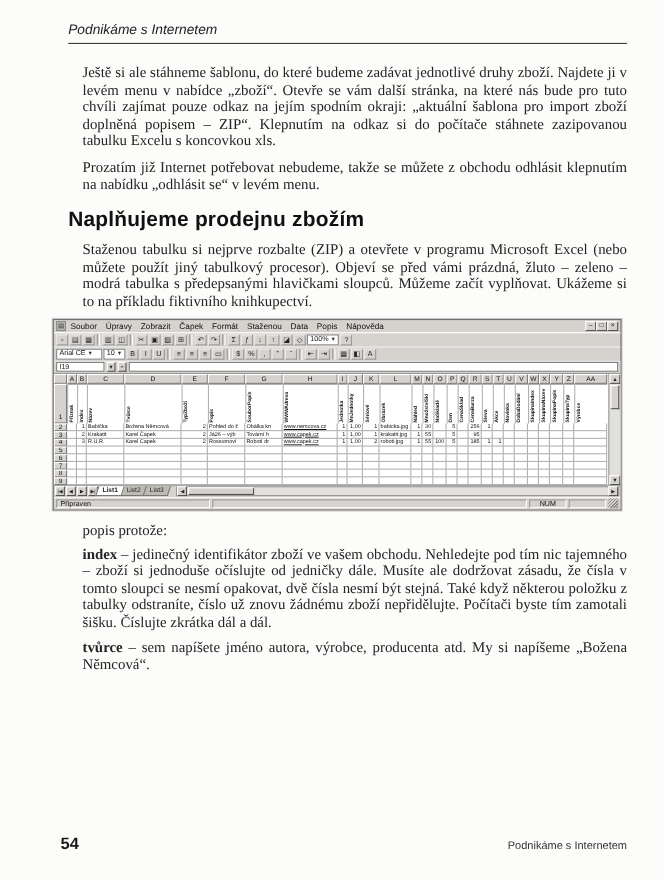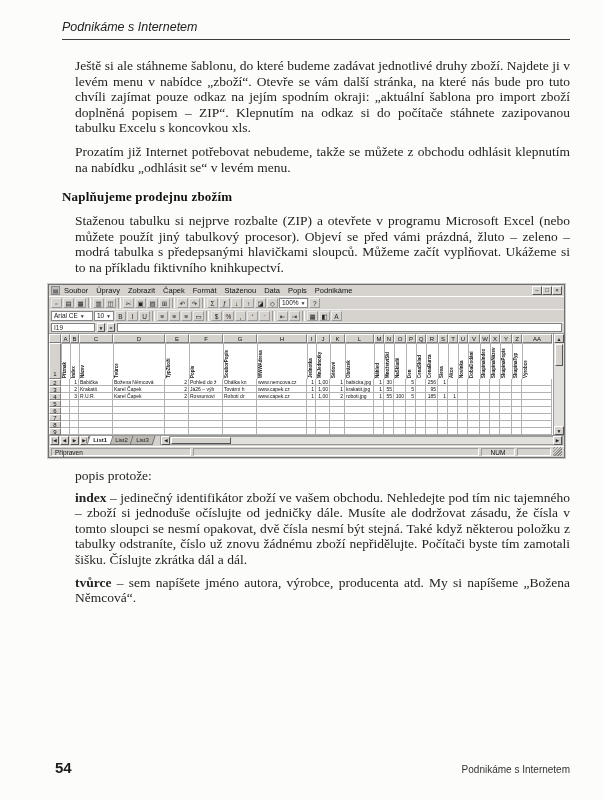--- a/index.html
+++ b/index.html
@@ -4,21 +4,21 @@
 <style>
   html,body{margin:0;padding:0;background:#e8e8e8;}
   .page{position:relative;width:604px;height:800px;background:#fcfcfb;margin:0 auto;
         font-family:"Liberation Serif",serif;color:#242424;overflow:hidden;}
   .content{padding:20px 34px 0 62px;}
   
   .runhead{font-family:"Liberation Sans",sans-serif;font-style:italic;font-size:12.5px;color:#222;}
   .runhead-rule{border:none;border-top:1.3px solid #3c3c3c;margin:5px 0 18px 0;}
   
   .para{font-size:13.5px;line-height:15.6px;text-align:justify;margin:0 0 8px 13px;}
-  h1.heading{font-family:Liberation Serif, serif;font-weight:bold;font-size:13px;
+  h1.heading{font-family:Liberation Sans, sans-serif;font-weight:bold;font-size:19px;
              margin:14px 0 8px 0;color:#111;letter-spacing:.2px;}
   .colintro{font-size:13.5px;margin:8px 0 6px 13px;}
   .def{font-size:13.5px;line-height:15.6px;text-align:justify;margin:0 0 7px 13px;}
   .def b{font-weight:bold;}
   
   .footer{position:absolute;left:55px;right:34px;bottom:24px;display:flex;
           justify-content:space-between;align-items:baseline;}
   .footer .pnum{font-family:"Liberation Sans",sans-serif;font-weight:bold;font-size:15px;color:#1a1a1a;}
   .footer .ftext{font-family:"Liberation Sans",sans-serif;font-size:10px;color:#333;}
 
@@ -108,21 +108,21 @@
         <div class="appicon">▤</div>
         <span style="display:flex">
             <span class="menu-item">Soubor</span>
             <span class="menu-item">Úpravy</span>
             <span class="menu-item">Zobrazit</span>
             <span class="menu-item">Čapek</span>
             <span class="menu-item">Formát</span>
             <span class="menu-item">Staženou</span>
             <span class="menu-item">Data</span>
             <span class="menu-item">Popis</span>
-            <span class="menu-item">Podnikáme</span>
+            <span class="menu-item">Nápověda</span>
           </span>
         <span class="spacer"></span>
         <div class="winbtn">–</div>
         <div class="winbtn">□</div>
         <div class="winbtn">×</div>
       </div>
       <div class="xl-bar">
           <div class="tbico">▫</div>
           <div class="tbico">▤</div>
           <div class="tbico">▦</div>

